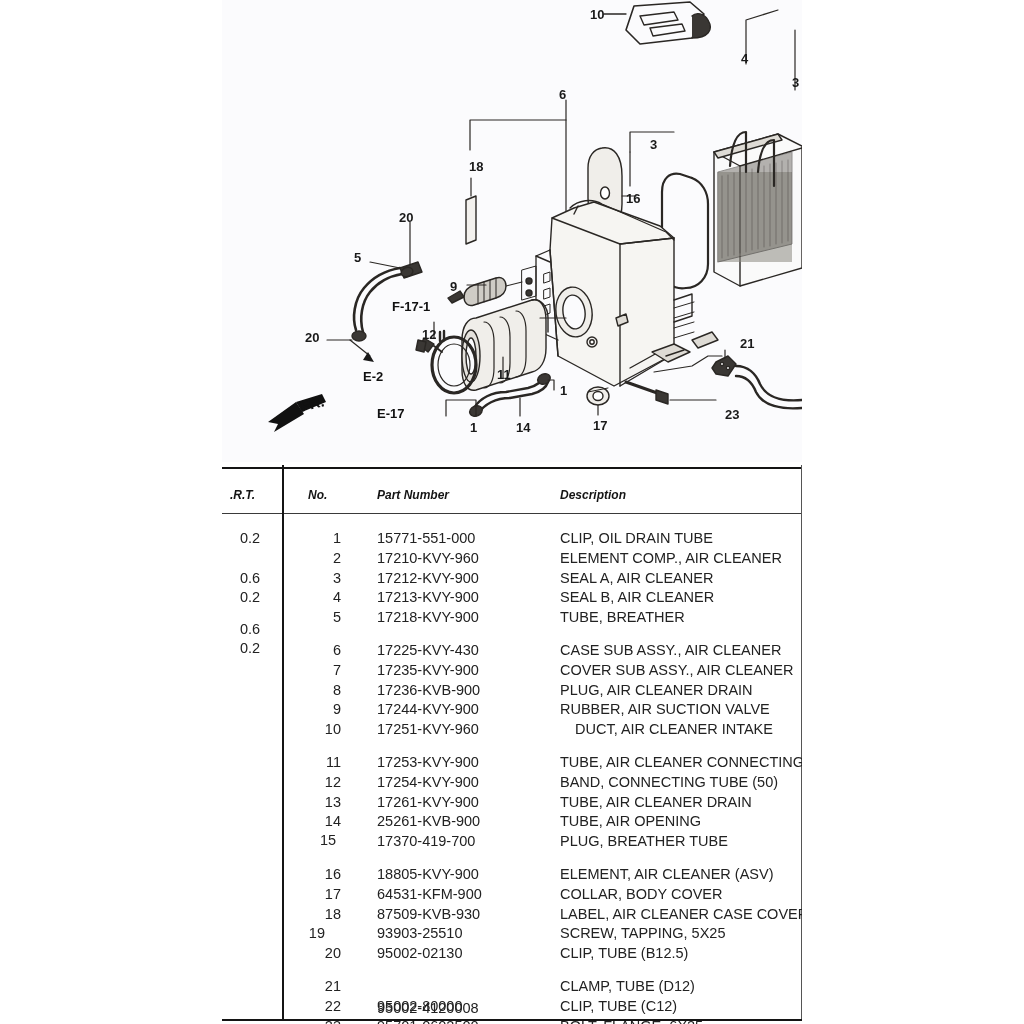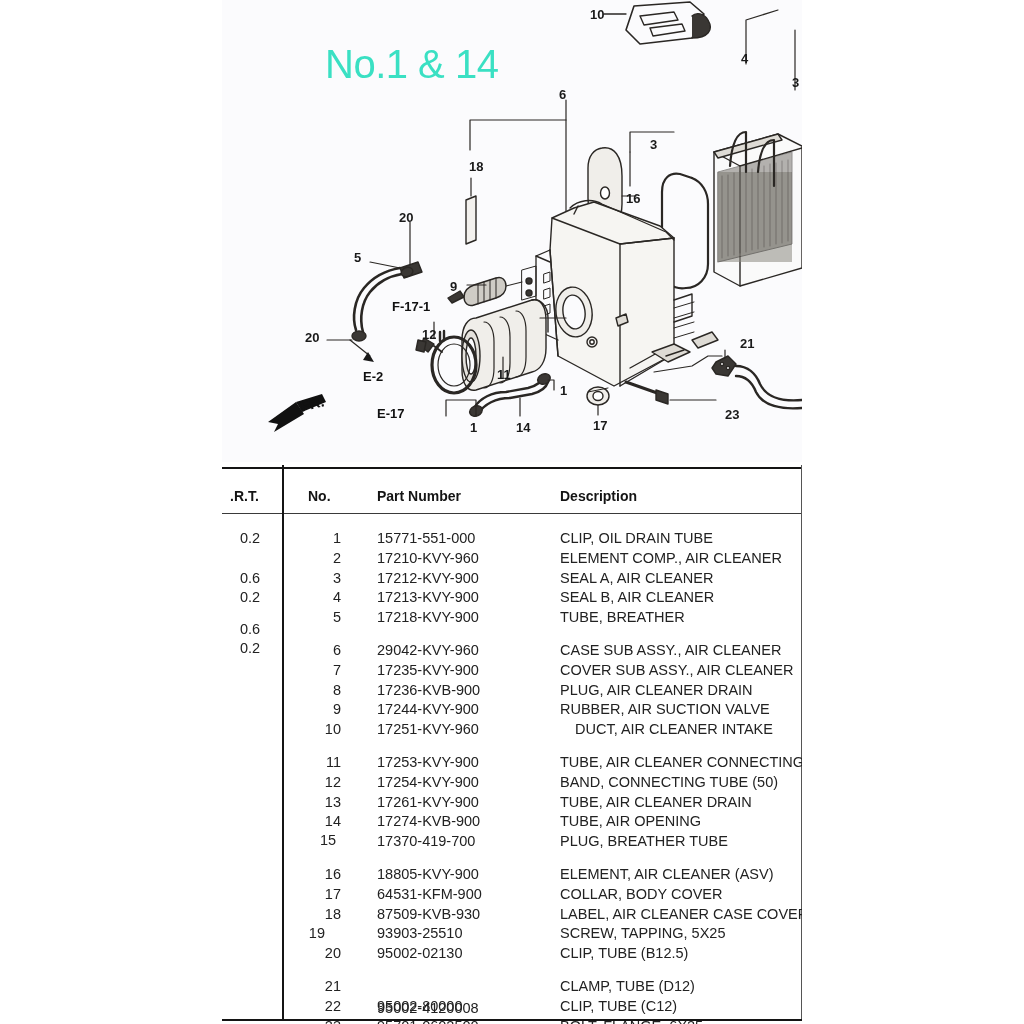--- a/index.html
+++ b/index.html
@@ -83,24 +83,25 @@
     position:absolute;
     top:3px;
     width:2px;
     background:#141414;
   }
   .vrule.right{
     width:1px; background:#555;
   }
   .hdr{
     position:absolute;
-    font-size:14px;
+    font-size:12px;
     font-weight:bold;
     color:#141414;
     white-space:nowrap;
+    font-style:italic;
   }
   .cell{
     position:absolute;
     font-size:14.5px;
     color:#222;
     white-space:nowrap;
     font-weight:400;
   }
   .cell.num{ text-align:right; }
   
@@ -300,21 +301,20 @@
 
         <path d="M430 352 L452 344 L468 352 L446 362 Z" fill="#dedbd5"></path>
         <path d="M444 356 L462 350"></path>
         <path d="M470 340 L490 332 L496 340 L476 348 Z" fill="#dedbd5"></path>
 
         <path d="M74 402 L46 422 L56 424 L52 432 L82 414 Z" fill="#111111" stroke="none"></path>
         <path d="M74 402 L100 394 L104 402 L80 412 Z" fill="#111111" stroke="none"></path>
       </g>
     </svg>
 
-    <div class="overlay-title">No.1 &amp; 14</div>
 
     <div id="callout-layer">
         <div class="callout" style="left: 368px; top: 8px;">10</div>
         <div class="callout" style="left: 519px; top: 52px;">4</div>
         <div class="callout" style="left: 570px; top: 76px;">3</div>
         <div class="callout" style="left: 337px; top: 88px;">6</div>
         <div class="callout" style="left: 428px; top: 138px;">3</div>
         <div class="callout" style="left: 247px; top: 160px;">18</div>
         <div class="callout" style="left: 404px; top: 192px;">16</div>
         <div class="callout" style="left: 177px; top: 211px;">20</div>
@@ -372,21 +372,21 @@
           <div class="cell num" style="left: 93px; top: 107.6px; width: 26px; text-align: right;">3</div>
           <div class="cell " style="left: 155px; top: 107.6px;">17212-KVY-900</div>
           <div class="cell " style="left: 338px; top: 107.6px;">SEAL A, AIR CLEANER</div>
           <div class="cell num" style="left: 93px; top: 127.4px; width: 26px; text-align: right;">4</div>
           <div class="cell " style="left: 155px; top: 127.4px;">17213-KVY-900</div>
           <div class="cell " style="left: 338px; top: 127.4px;">SEAL B, AIR CLEANER</div>
           <div class="cell num" style="left: 93px; top: 147.2px; width: 26px; text-align: right;">5</div>
           <div class="cell " style="left: 155px; top: 147.2px;">17218-KVY-900</div>
           <div class="cell " style="left: 338px; top: 147.2px;">TUBE, BREATHER</div>
           <div class="cell num" style="left: 93px; top: 180px; width: 26px; text-align: right;">6</div>
-          <div class="cell " style="left: 155px; top: 180px;">29042-KVY-960</div>
+          <div class="cell " style="left: 155px; top: 180px;">17225-KVY-430</div>
           <div class="cell " style="left: 338px; top: 180px;">CASE SUB ASSY., AIR CLEANER</div>
           <div class="cell num" style="left: 93px; top: 199.8px; width: 26px; text-align: right;">7</div>
           <div class="cell " style="left: 155px; top: 199.8px;">17235-KVY-900</div>
           <div class="cell " style="left: 338px; top: 199.8px;">COVER SUB ASSY., AIR CLEANER</div>
           <div class="cell num" style="left: 93px; top: 219.6px; width: 26px; text-align: right;">8</div>
           <div class="cell " style="left: 155px; top: 219.6px;">17236-KVB-900</div>
           <div class="cell " style="left: 338px; top: 219.6px;">PLUG, AIR CLEANER DRAIN</div>
           <div class="cell num" style="left: 93px; top: 239.4px; width: 26px; text-align: right;">9</div>
           <div class="cell " style="left: 155px; top: 239.4px;">17244-KVY-900</div>
           <div class="cell " style="left: 338px; top: 239.4px;">RUBBER, AIR SUCTION VALVE</div>
@@ -396,21 +396,21 @@
           <div class="cell num" style="left: 93px; top: 292px; width: 26px; text-align: right;">11</div>
           <div class="cell " style="left: 155px; top: 292px;">17253-KVY-900</div>
           <div class="cell " style="left: 338px; top: 292px;">TUBE, AIR CLEANER CONNECTING</div>
           <div class="cell num" style="left: 93px; top: 311.8px; width: 26px; text-align: right;">12</div>
           <div class="cell " style="left: 155px; top: 311.8px;">17254-KVY-900</div>
           <div class="cell " style="left: 338px; top: 311.8px;">BAND, CONNECTING TUBE (50)</div>
           <div class="cell num" style="left: 93px; top: 331.6px; width: 26px; text-align: right;">13</div>
           <div class="cell " style="left: 155px; top: 331.6px;">17261-KVY-900</div>
           <div class="cell " style="left: 338px; top: 331.6px;">TUBE, AIR CLEANER DRAIN</div>
           <div class="cell num" style="left: 93px; top: 351.4px; width: 26px; text-align: right;">14</div>
-          <div class="cell " style="left: 155px; top: 351.4px;">17274-KVB-900</div>
+          <div class="cell " style="left: 155px; top: 351.4px;">25261-KVB-900</div>
           <div class="cell " style="left: 338px; top: 351.4px;">TUBE, AIR OPENING</div>
           <div class="cell num" style="left: 93px; top: 370px; width: 26px; text-align: center;">15</div>
           <div class="cell " style="left: 155px; top: 371.2px;">17370-419-700</div>
           <div class="cell " style="left: 338px; top: 371.2px;">PLUG, BREATHER TUBE</div>
           <div class="cell num" style="left: 93px; top: 404px; width: 26px; text-align: right;">16</div>
           <div class="cell " style="left: 155px; top: 404px;">18805-KVY-900</div>
           <div class="cell " style="left: 338px; top: 404px;">ELEMENT, AIR CLEANER (ASV)</div>
           <div class="cell num" style="left: 93px; top: 423.8px; width: 26px; text-align: right;">17</div>
           <div class="cell " style="left: 155px; top: 423.8px;">64531-KFM-900</div>
           <div class="cell " style="left: 338px; top: 423.8px; text-align: right;">COLLAR, BODY COVER</div>

